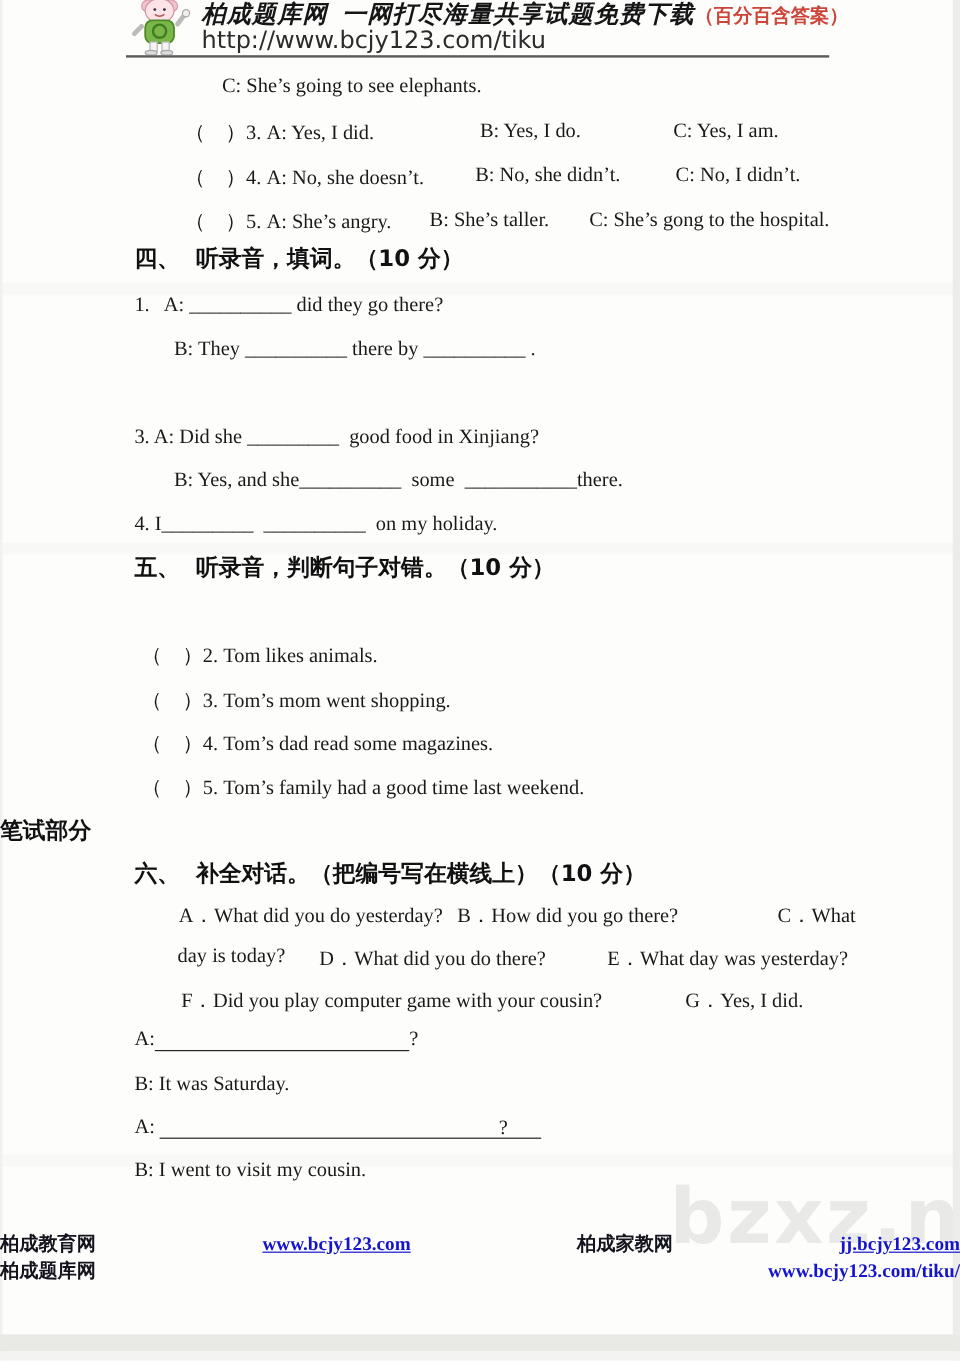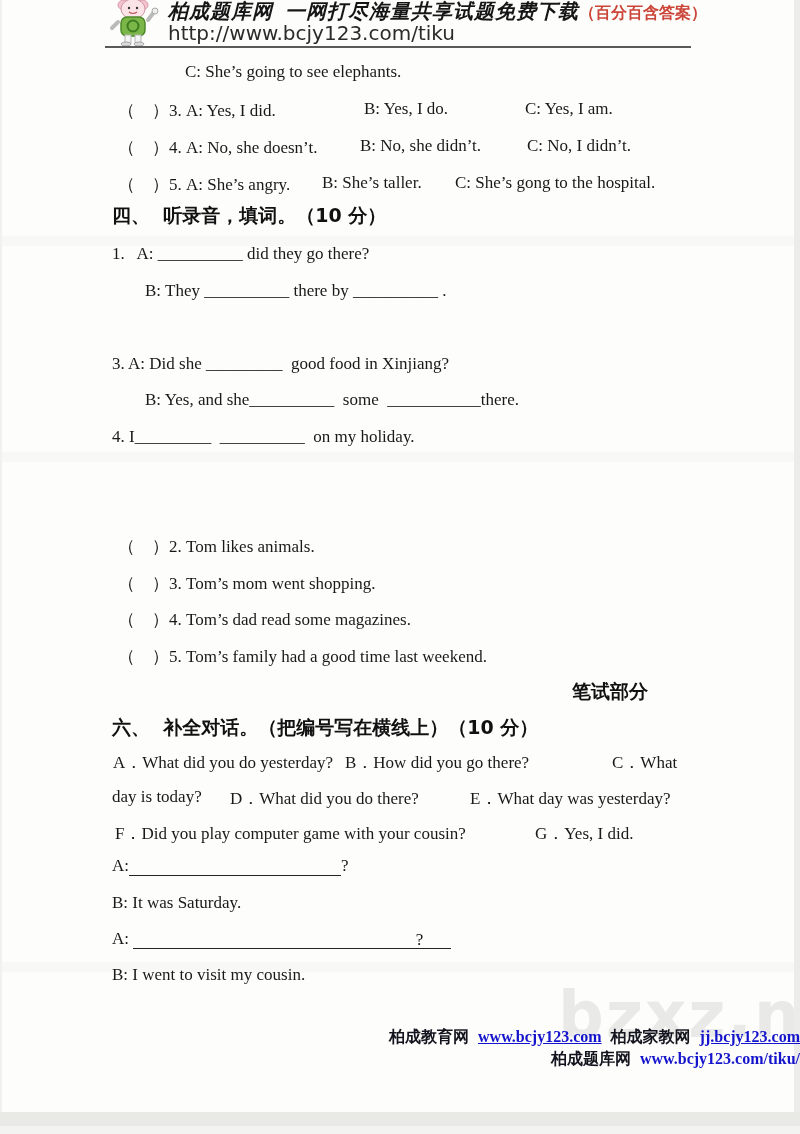--- a/index.html
+++ b/index.html
@@ -21,33 +21,33 @@
     font-family:"Liberation Serif","DejaVu Serif",serif;font-style:italic;}
   .hdr-red{font-size:16px;color:#cb4538;font-style:normal;letter-spacing:0;font-weight:700;}
   .hdr-url{position:absolute;left:168px;top:21px;font-size:20px;color:#2b2b2b;
     font-family:"DejaVu Sans","Liberation Sans",sans-serif;}
   .hdr-rule{position:absolute;left:105px;top:46px;width:586px;height:2px;background:#5a5a5a;}
   .logo{position:absolute;left:104px;top:0px;}
 
   
   .ln{position:absolute;white-space:pre;font-size:17px;color:#191919;}
   .row{position:absolute;left:0;top:0;width:800px;height:26px;}
-  .seg{position:absolute;top:0;white-space:pre;font-size:17px;color:#191919;}
+  .seg{position:absolute;top:0;white-space:pre;font-size:17px;color:#191919;margin-left:36px;}
   .hd{font-family:"DejaVu Sans","Liberation Sans",sans-serif;font-weight:700;font-size:19px;color:#111;}
-  .center{left:0;width:648px;text-align:right;font-family:Liberation Mono, monospace;}
+  .center{left:0;width:648px;text-align:left;font-family:Liberation Mono, monospace;}
   .blank{display:inline-block;position:relative;border-bottom:1.7px solid #232323;height:18px;vertical-align:bottom;}
   .blank .qm{position:absolute;right:28px;bottom:-2px;font-size:17px;}
 
   
   .watermark{position:absolute;left:558px;top:978px;z-index:0;
     font-family:"DejaVu Sans","Liberation Sans",sans-serif;font-weight:700;
     font-size:64px;letter-spacing:2px;color:#e9e9e7;}
 
   
-  .f-line{position:absolute;left:0;width:800px;display:flex;justify-content:flex-end;
+  .f-line{position:absolute;left:0;width:800px;display:flex;justify-content:space-between;
     align-items:baseline;gap:9px;font-size:16px;font-weight:700;z-index:1;}
   .f-cn{color:#14141e;}
   .f-link{color:#1414cc;text-decoration:underline;cursor:pointer;}
   .f-link2{color:#1414cc;text-decoration:none;cursor:pointer;}
 </style>
 </head>
 <body>
 
 <div class="page">
 
@@ -102,20 +102,21 @@
     <span class="seg" style="left:455px">C: She’s gong to the hospital.</span>
   </div>
 
   <div class="ln hd" style="top:203px;left:112px">四、  听录音，填词。（10 分）</div>
   <div class="ln" style="top:244px;left:112px">1.   A: __________ did they go there?</div>
   <div class="ln" style="top:281px;left:145px">B: They __________ there by __________ .</div>
   <div class="ln" style="top:354px;left:112px">3. A: Did she _________  good food in Xinjiang?</div>
   <div class="ln" style="top:390px;left:145px">B: Yes, and she__________  some  ___________there.</div>
   <div class="ln" style="top:427px;left:112px">4. I_________  __________  on my holiday.</div>
 
+  <div class="ln hd" style="top:460px;left:112px">五、  听录音，判断句子对错。（10 分）</div>
   <div class="ln" style="top:535px;left:118px">（    ）2. Tom likes animals.</div>
   <div class="ln" style="top:572px;left:118px">（    ）3. Tom’s mom went shopping.</div>
   <div class="ln" style="top:608px;left:118px">（    ）4. Tom’s dad read some magazines.</div>
   <div class="ln" style="top:645px;left:118px">（    ）5. Tom’s family had a good time last weekend.</div>
 
   <div class="ln hd center" style="top:679px">笔试部分</div>
   <div class="ln hd" style="top:715px;left:112px">六、  补全对话。（把编号写在横线上）（10 分）</div>
 
   <div class="row" style="top:751px">
     <span class="seg" style="left:113px">A．What did you do yesterday?</span>

